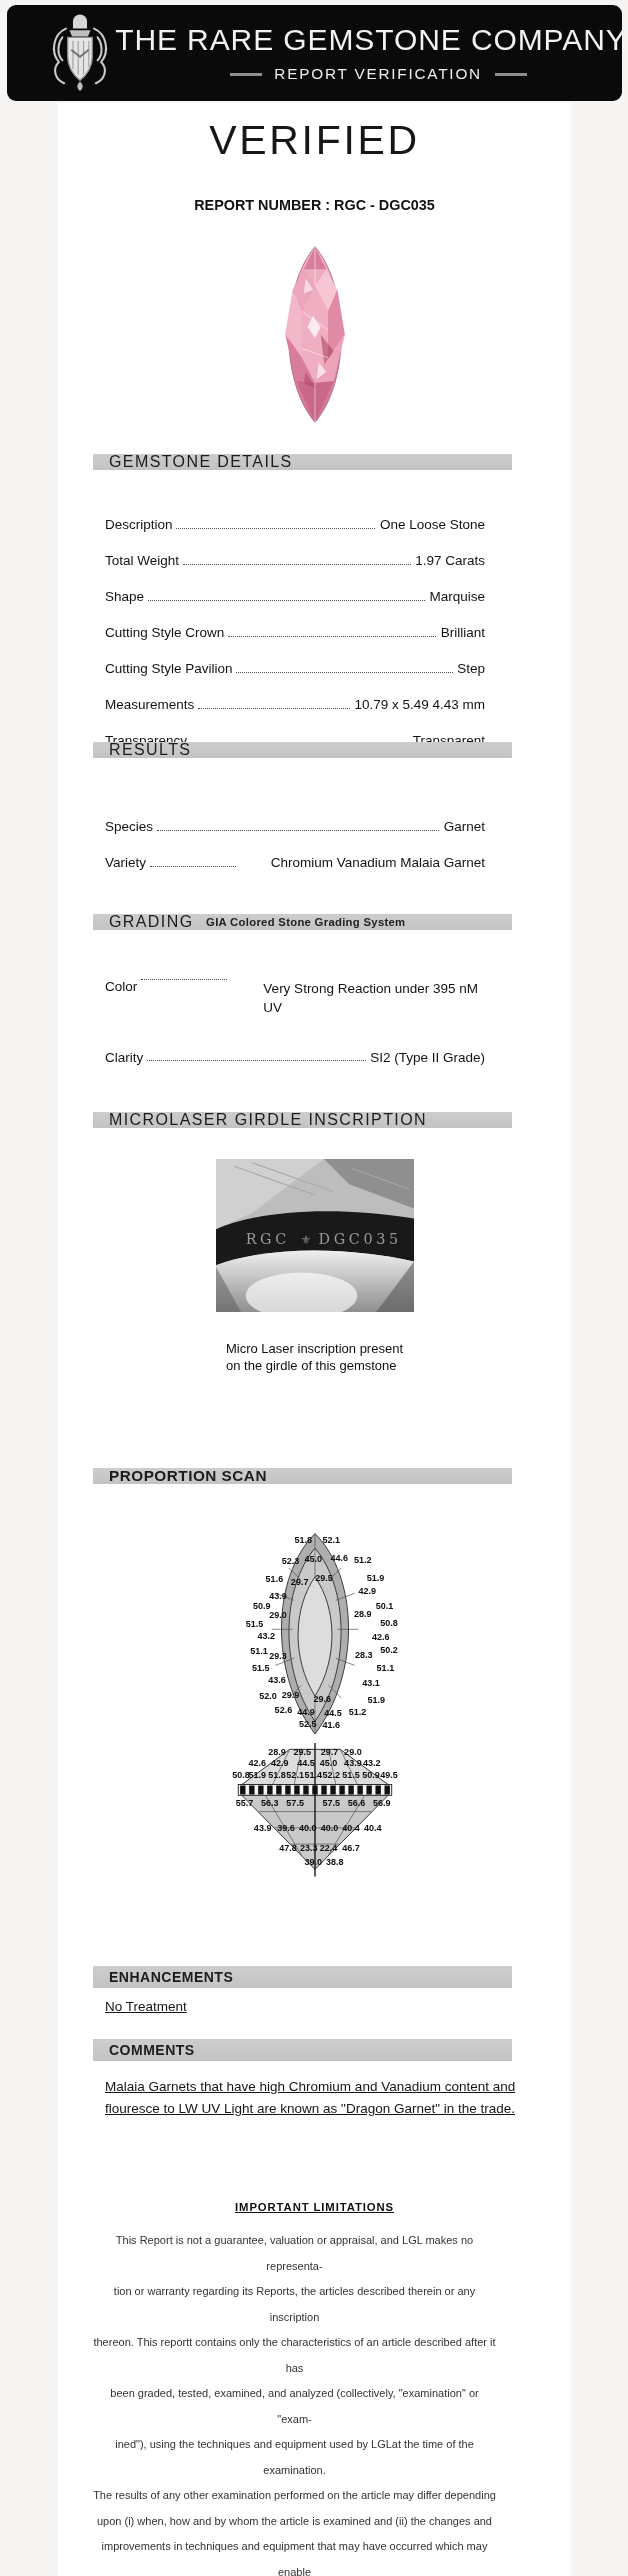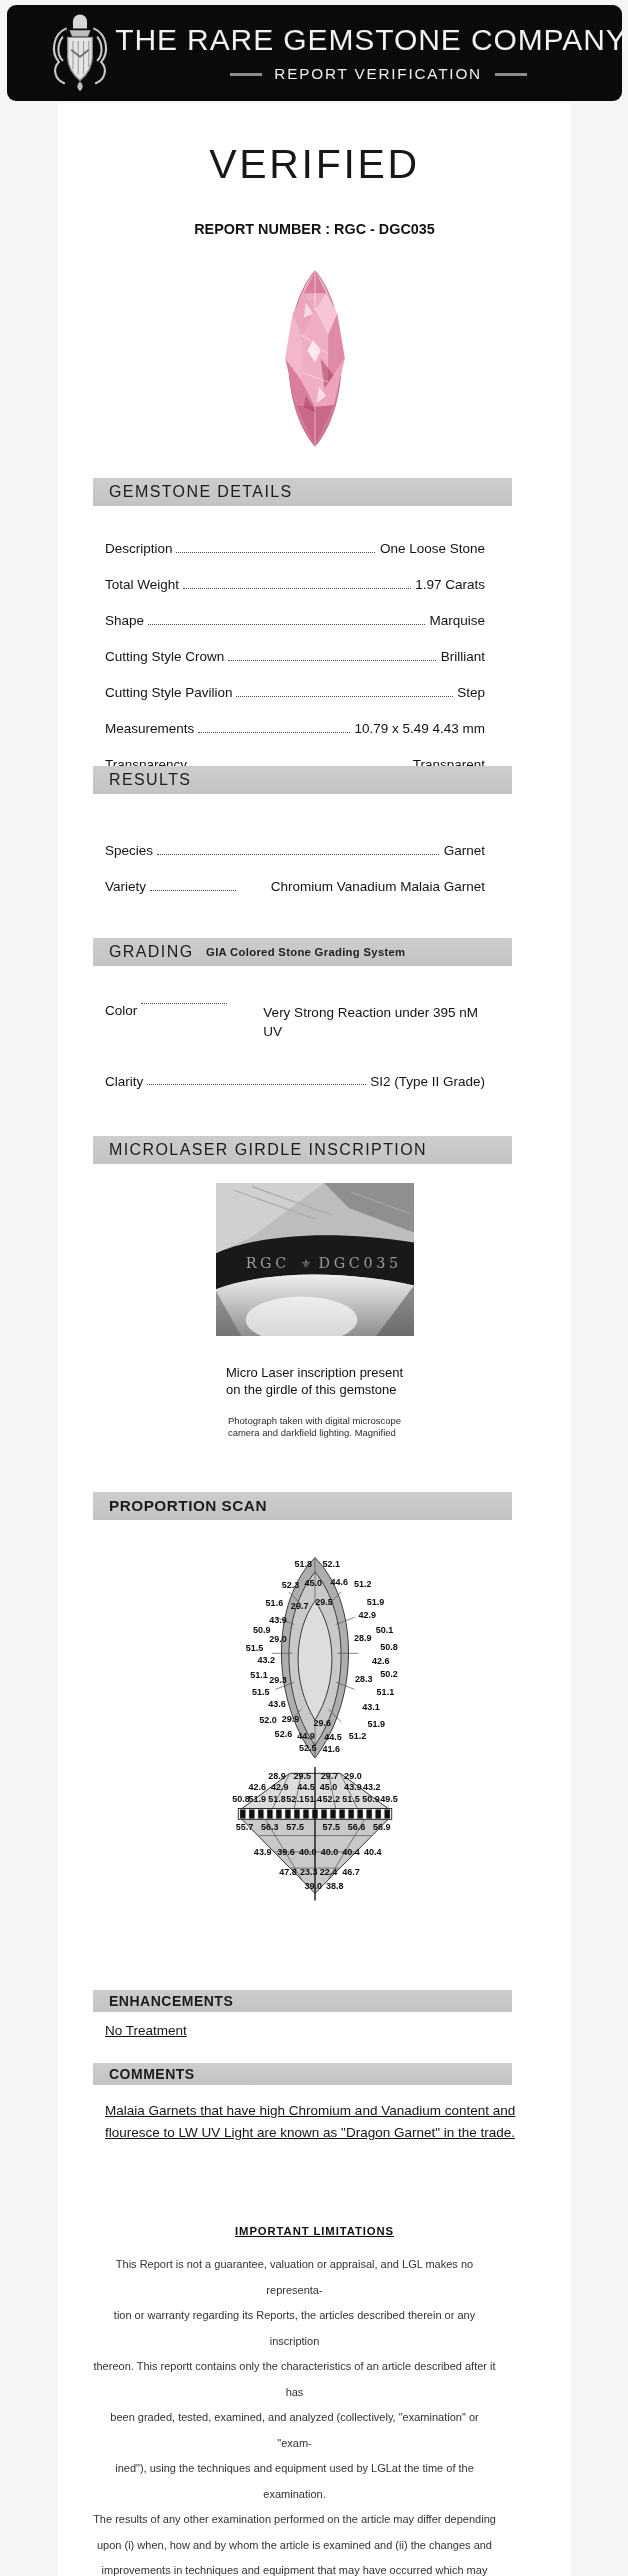--- a/index.html
+++ b/index.html
@@ -10,26 +10,26 @@
               border-radius:9px;display:flex;align-items:center;}
   .crest{margin-left:38px;flex:0 0 auto;}
   .head-text{flex:1;display:flex;flex-direction:column;align-items:center;margin-right:27px;}
   .company{font-size:30px;letter-spacing:0.9px;color:#f2f2f2;white-space:nowrap;font-weight:400;}
   .tm{font-size:10px;color:#9a9a9a;vertical-align:super;margin-left:3.6px;}
   .subtitle-row{display:flex;align-items:center;gap:12.6px;margin-top:8px;}
   .dash{width:32px;height:2.7px;background:#8d8d8d;}
   .subtitle{font-size:15.3px;letter-spacing:1.8px;color:#eeeeee;white-space:nowrap;}
   
   .content-col{position:absolute;top:103px;left:58px;width:513px;height:2473px;background:#ffffff;}
-  .abs{position:absolute;margin-top:24px;}
+  .abs{position:absolute;}
   .verified{top:14.4px;left:0;right:0;text-align:center;font-size:41px;letter-spacing:2.7px;color:#171717;}
   .report-no{top:94px;left:0;right:0;text-align:center;font-size:14.4px;font-weight:bold;color:#111;}
   .gem-wrap{top:128px;left:0;right:0;display:flex;justify-content:center;}
   
-  .secbar{left:35px;width:403px;height:28px;background:linear-gradient(#cdcdcd,#c3c3c3);
+  .secbar{left:35px;width:403px;height:16px;background:linear-gradient(#cdcdcd,#c3c3c3);
           display:flex;align-items:center;padding-left:16px;}
   .secbar .t{font-size:16px;letter-spacing:1.4px;color:#1c1c1c;white-space:nowrap;}
   .secbar .t.bold-sm{font-size:14px;font-weight:bold;letter-spacing:0.5px;}
   .secbar .t.bold-md{font-size:15.3px;font-weight:bold;letter-spacing:0.5px;}
   .secbar .sub{font-size:11.3px;font-weight:bold;color:#222;margin-left:12.6px;letter-spacing:0.3px;white-space:nowrap;}
   .smallbar{height:21.6px;}
   
   .rows{left:47px;width:380px;display:flex;flex-direction:column;gap:8px;}
   .row{display:flex;align-items:flex-end;height:28px;font-size:13.5px;color:#131313;}
   .lbl{white-space:nowrap;padding-bottom:0.9px;}
@@ -233,26 +233,20 @@
         <path d="M0,118 C60,96 150,98 220,114 L220,170 L0,170 Z" fill="url(#botGrad)"></path>
         <ellipse cx="95" cy="152" rx="62" ry="26" fill="rgba(255,255,255,0.65)"></ellipse>
         <polygon points="220,114 220,170 178,170" fill="rgba(80,80,80,0.55)"></polygon>
         <polygon points="0,120 28,170 0,170" fill="rgba(90,90,90,0.5)"></polygon>
       </svg>
     </div>
     <div class="abs caption">
       <div class="cap-inner">
         <div>Micro Laser inscription present</div>
         <div>on the girdle of this gemstone</div>
-      </div>
-    </div>
-    <div class="abs note">
-      <div class="cap-inner">
-        <div>Photograph taken with digital microscope</div>
-        <div>camera and darkfield lighting. Magnified</div>
       </div>
     </div>
 
     <div class="abs secbar" style="top:1365px;">
       <span class="t bold-md">PROPORTION SCAN</span>
     </div>
     <div class="abs prop-wrap">
       <svg width="298" height="361" viewBox="0 0 330 400">
 
         <g stroke="#3a3a3a" stroke-width="1.1">

